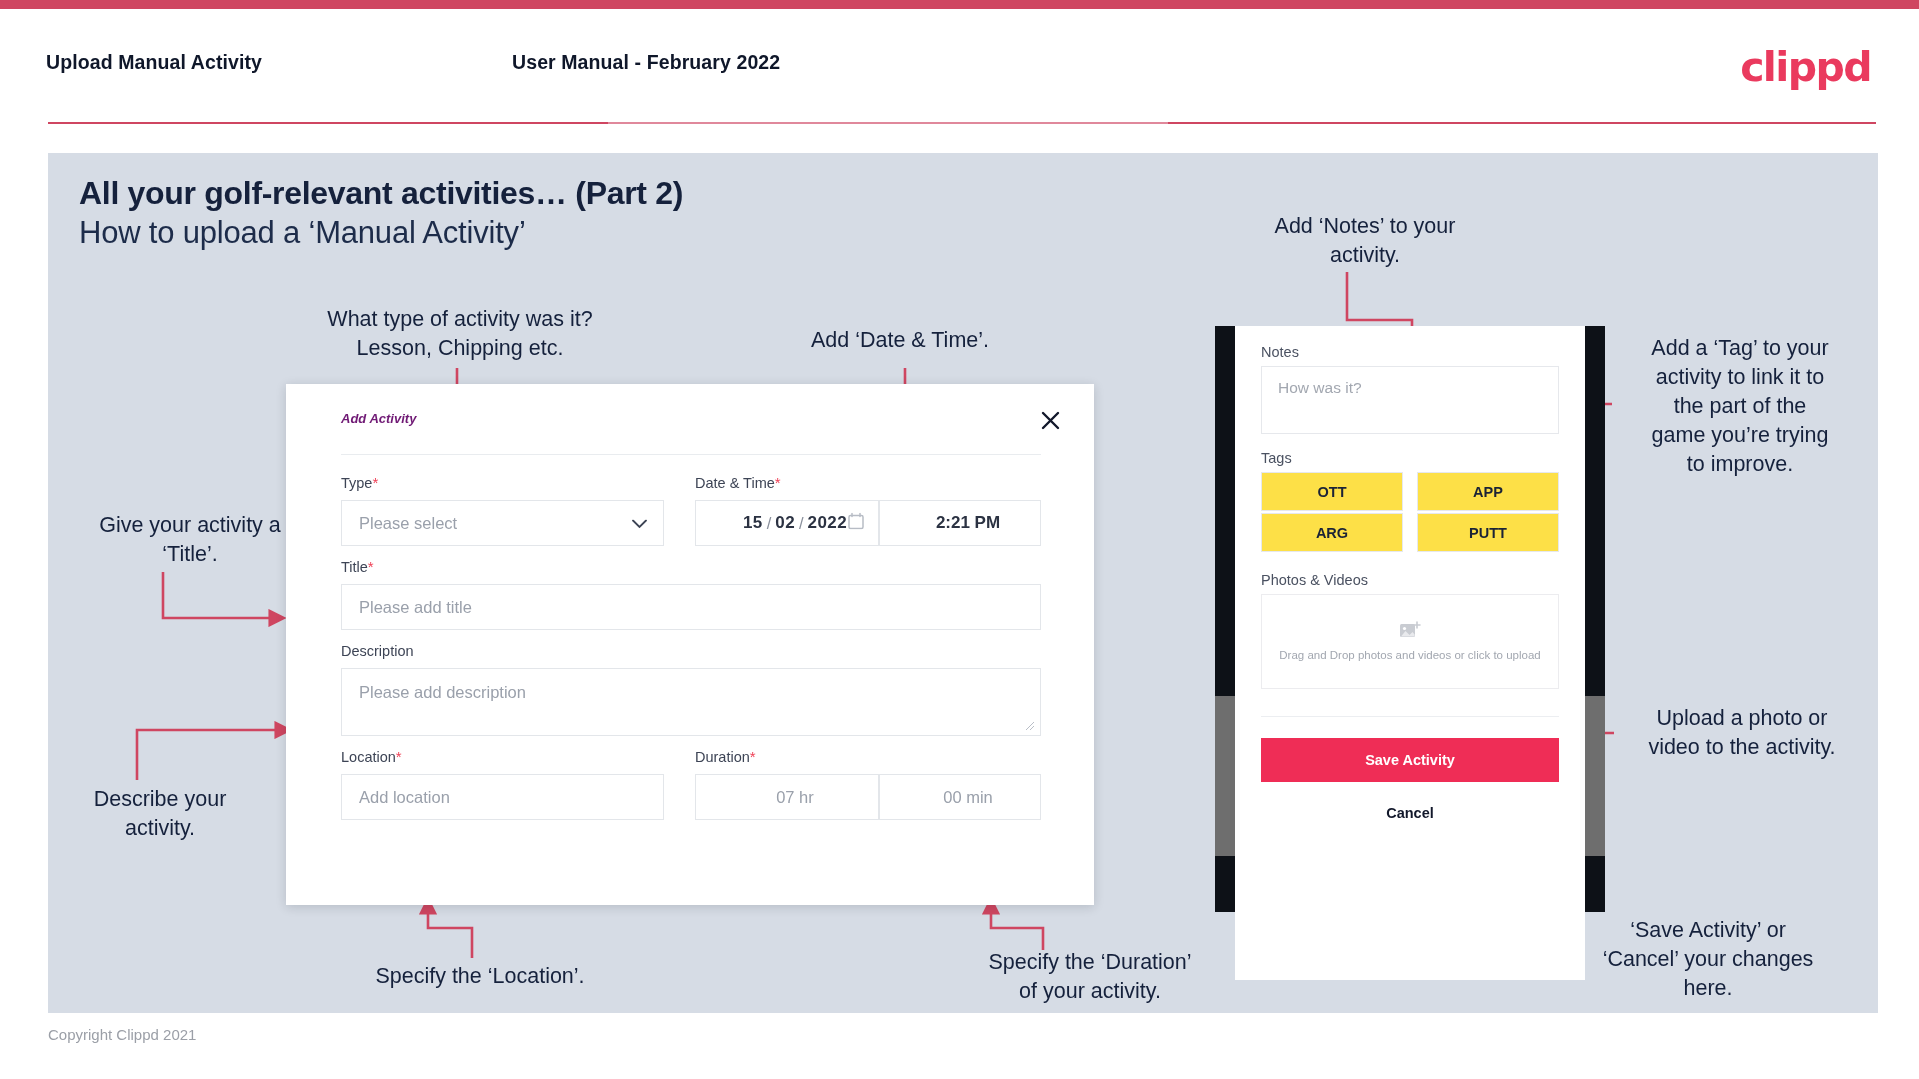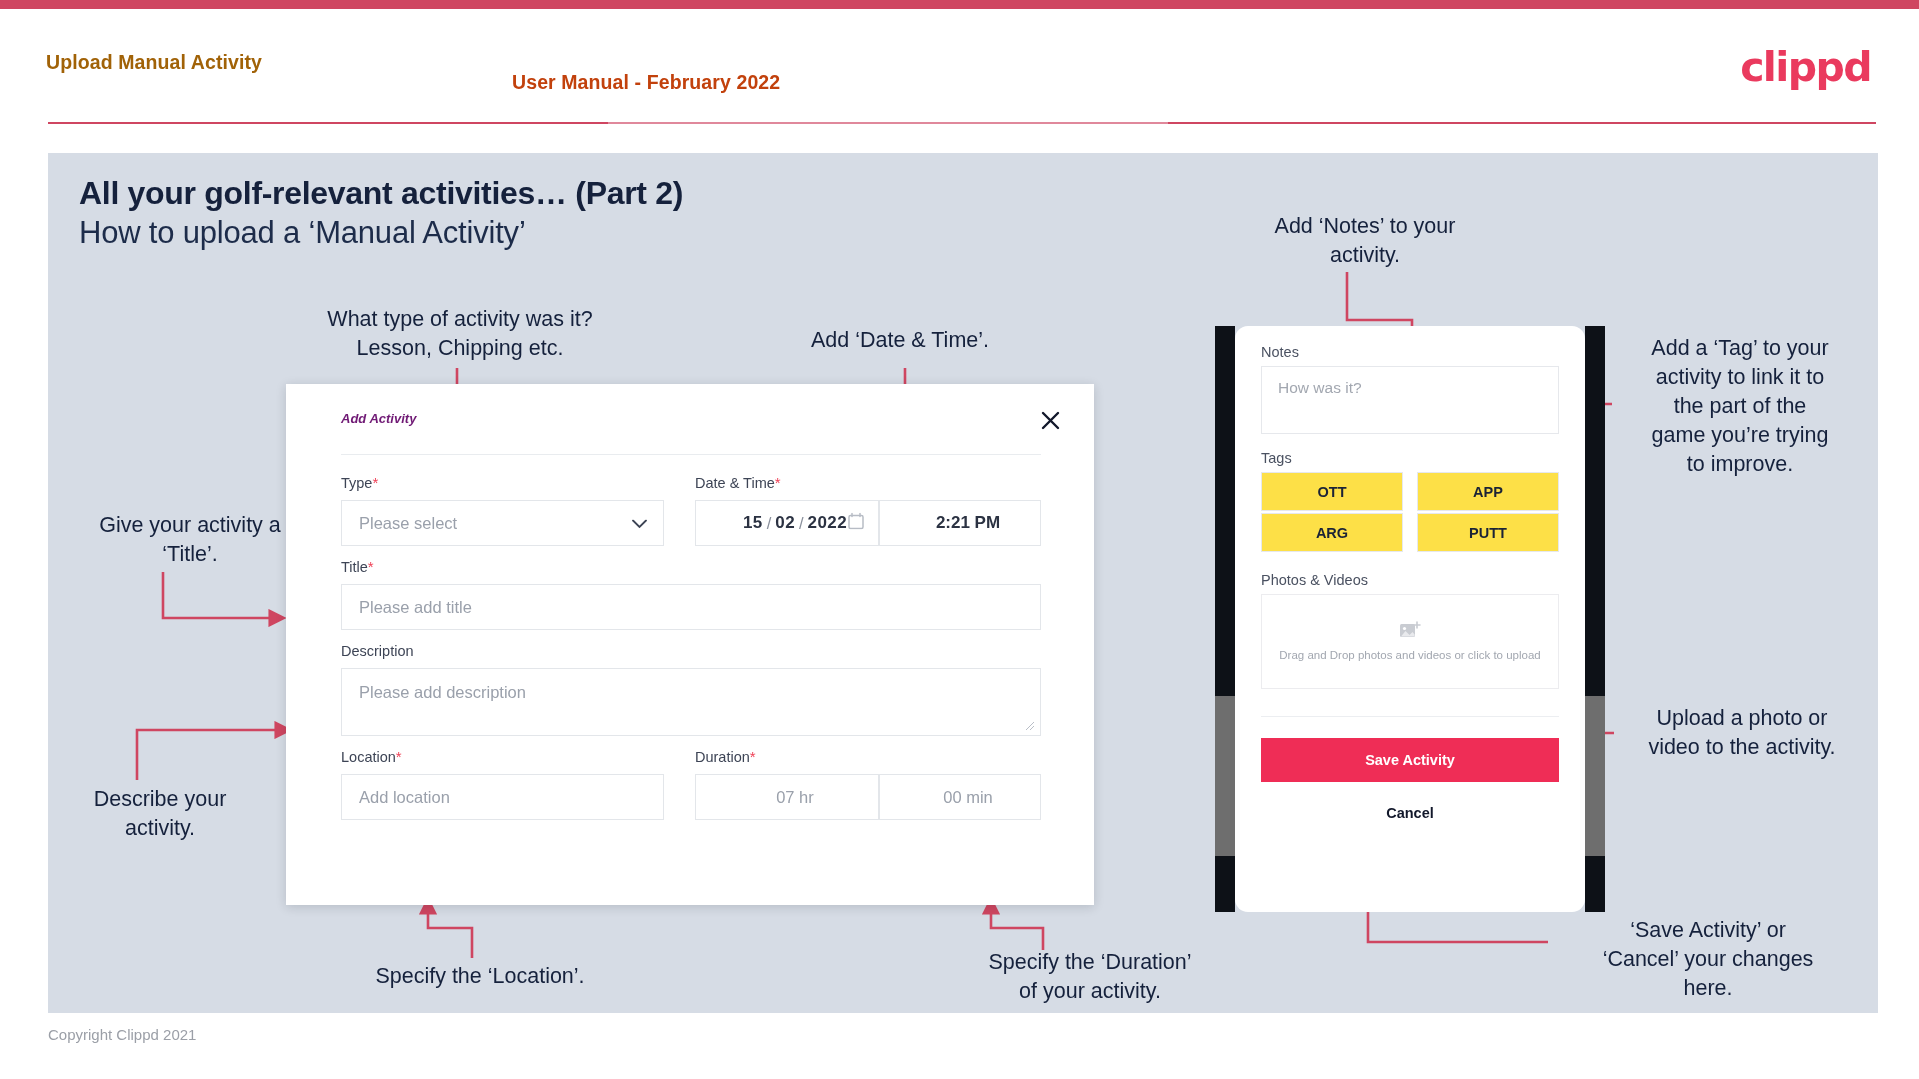--- a/index.html
+++ b/index.html
@@ -14,25 +14,25 @@
   
   .top-bar {
     position: absolute; left: 0; top: 0; width: 1919px; height: 9px;
     background: #cf4661;
   }
 
   
   .header { position: absolute; left: 0; top: 9px; width: 1919px; height: 113px; background: #fff; }
   .hdr-left {
     position: absolute; left: 46px; top: 42px;
-    font-size: 19.5px; font-weight: 700; color: #a16207; letter-spacing: .1px;
+    font-size: 19.5px; font-weight: 700; color: #0f172a; letter-spacing: .1px;
   }
   .hdr-mid {
     position: absolute; left: 512px; top: 42px;
-    font-size: 19.5px; font-weight: 700; color: #c2410c; letter-spacing: .1px; margin-top: 20px;
+    font-size: 19.5px; font-weight: 700; color: #0f172a; letter-spacing: .1px;
   }
   .logo {
     position: absolute; right: 48px; top: 38px;
     font-size: 41px; font-weight: 700; color: #ea3a5e;
     letter-spacing: -1.6px; font-family: "DejaVu Sans", sans-serif;
     line-height: 1;
   }
   .hdr-rule {
     position: absolute; left: 48px; top: 122px; width: 1828px; height: 2px;
     background: #cf4661;
@@ -116,23 +116,22 @@
     color: #b9bec7; font-size: 11px; line-height: 12px;
   }
 
   
   .phone { position: absolute; left: 1215px; top: 326px; width: 390px; height: 586px; }
   .bezel-l { position: absolute; left: 0; top: 0; width: 20px; height: 586px; background: #0d1117; }
   .bezel-r { position: absolute; right: 0; top: 0; width: 20px; height: 586px; background: #0d1117; }
   .bezel-seg-l { position: absolute; left: 0; top: 370px; width: 20px; height: 160px; background: #6e6e6e; }
   .bezel-seg-r { position: absolute; right: 0; top: 370px; width: 20px; height: 160px; background: #6e6e6e; }
   .screen {
-    position: absolute; left: 20px; top: 0; width: 350px; height: 586px;
+    position: absolute; left: 20px; top: 0; width: 350px; height: 654px;
     background: #ffffff;
-    border-radius: 13px;
   }
   .ph-label { position: absolute; font-size: 14.5px; color: #4a5161; }
   .ph-input {
     position: absolute; border: 1px solid #e6e8ec; background: #fff;
     font-size: 15.5px; color: #a2a7b0; padding: 12px 0 0 16px;
   }
   .tag-btn {
     position: absolute; border: 1px solid #e6e8ec; background: #fde047;
     display: flex; align-items: center; justify-content: center;
     font-size: 14.5px; font-weight: 700; color: #1b2336; cursor: pointer;

